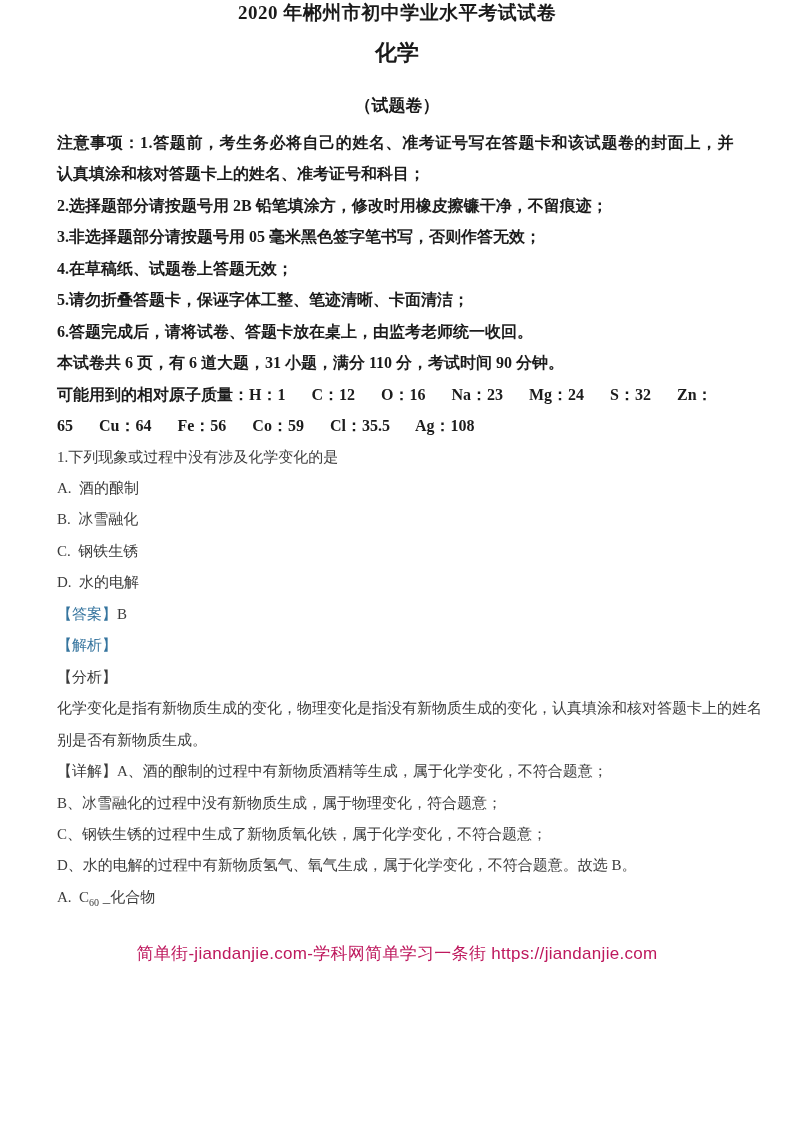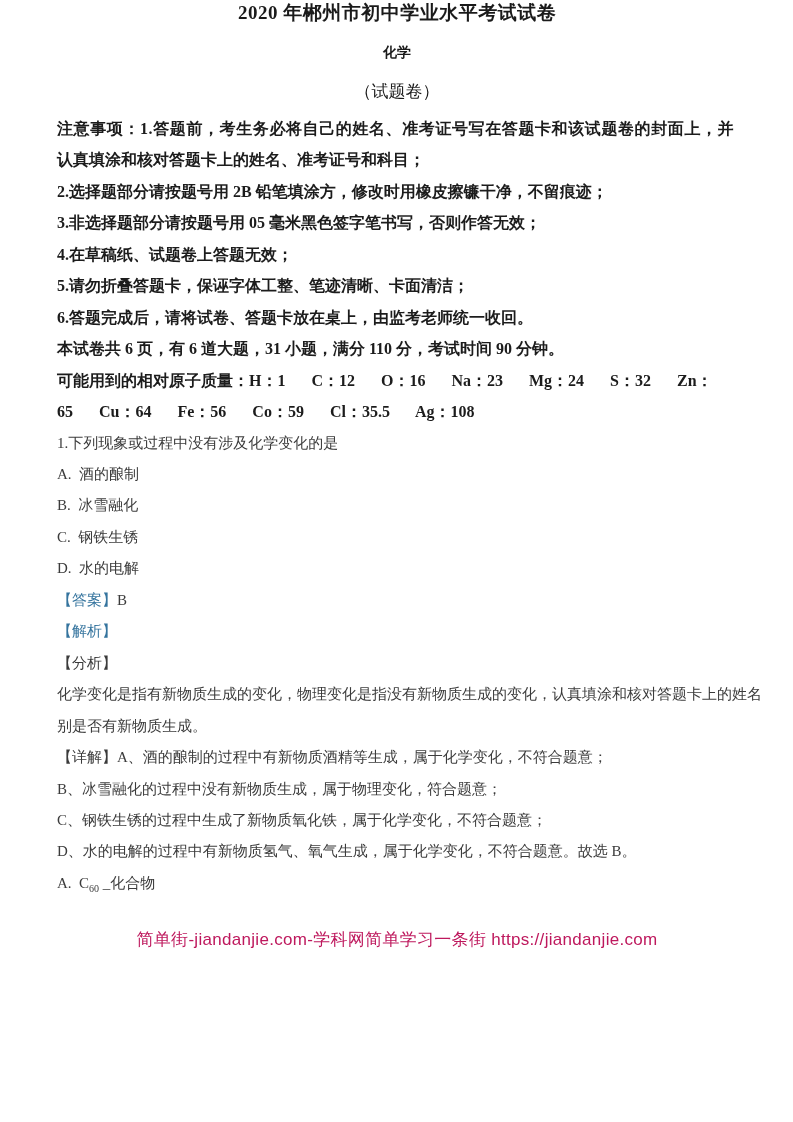--- a/index.html
+++ b/index.html
@@ -10,25 +10,25 @@
     font-family: "Liberation Serif", "DejaVu Serif", serif;
   }
   .doc { padding: 0 56px 0 57px; }
   .center { text-align: center; }
   .title {
     margin: 0; 
     font-size: 19px; font-weight: bold; color: #1a1a1a;
     line-height: 26px; letter-spacing: 0.5px;
   }
   .subject {
-    margin-top: 14px; font-size: 14px; font-weight: bold;
+    margin-top: 14px; font-size: 22px; font-weight: bold;
     color: #1a1a1a; line-height: 25px;
   }
   .papertype {
-    margin-top: 14px; font-size: 17px; font-weight: normal;
+    margin-top: 28px; font-size: 17px; font-weight: bold;
     color: #1a1a1a; line-height: 25px;
   }
   .line {
     margin: 0; line-height: 31.45px;
     white-space: pre;
   }
   .first { margin-top: 9px; }
   .b { font-weight: bold; color: #1c1c1c; font-size: 16px; }
   .q { font-weight: normal; color: #3b3b3b; font-size: 15px; }
   .blue { color: #35749e; }

